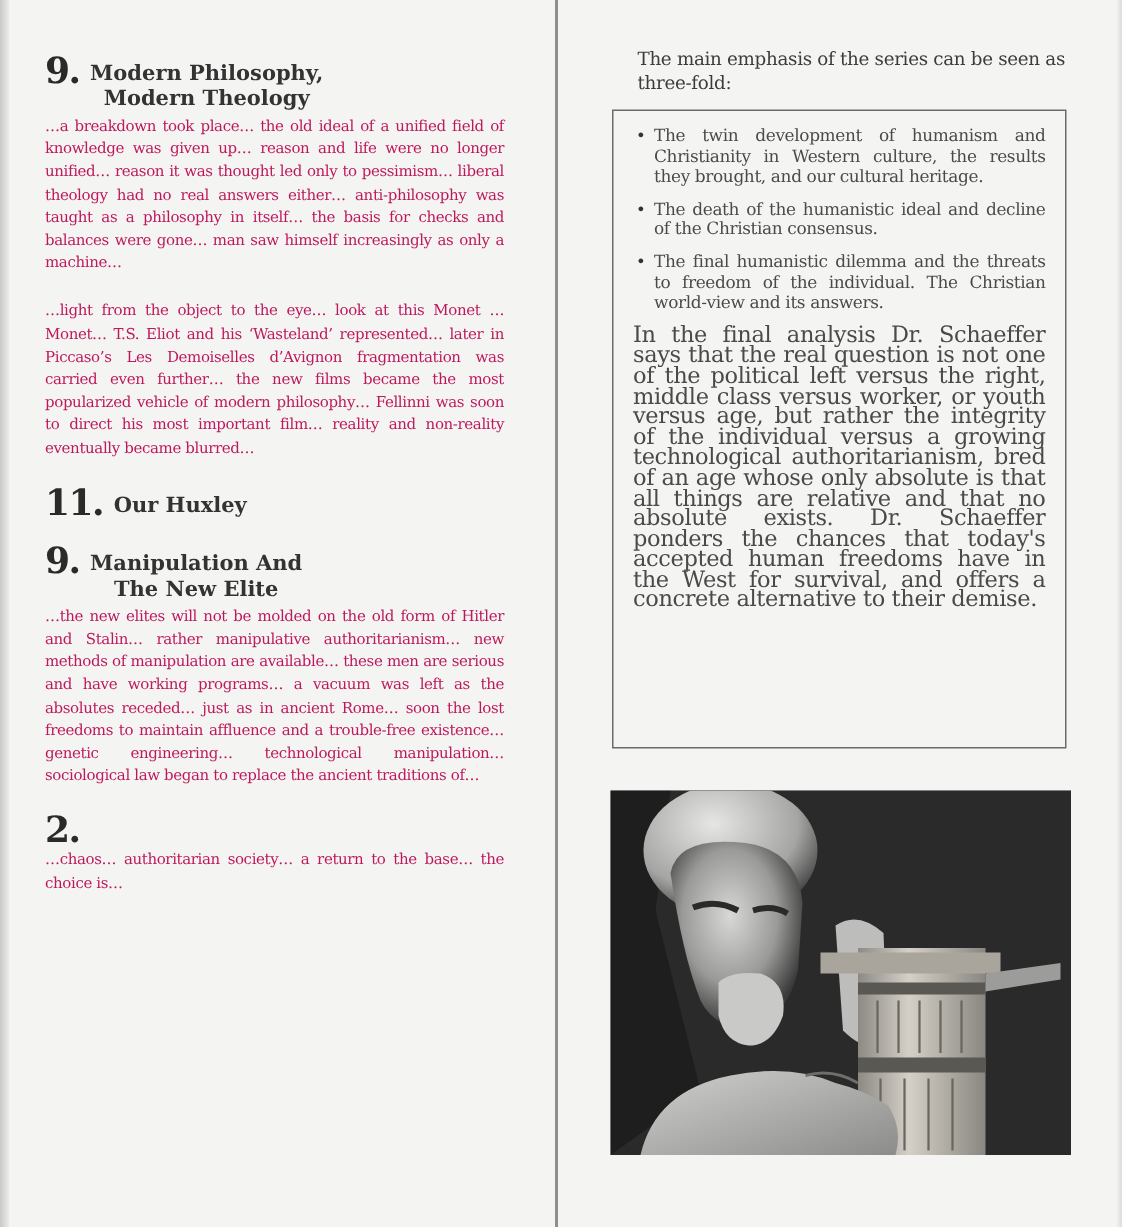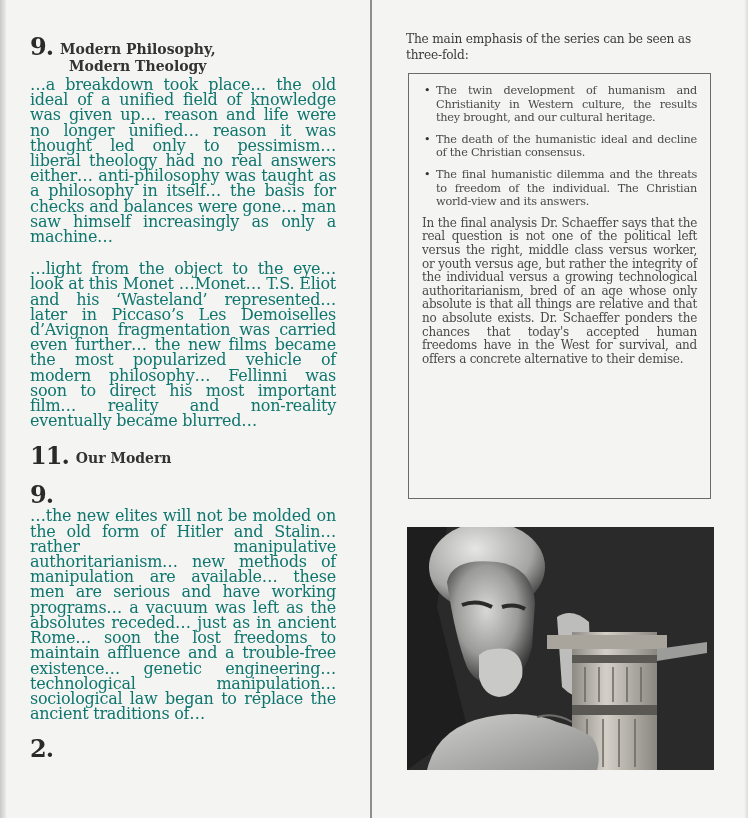--- a/index.html
+++ b/index.html
@@ -35,49 +35,49 @@
   .sec-num {
     font-size: 24px; font-weight: 900; letter-spacing: -1px;
     line-height: 22px; margin-right: 7px; color: #2a2a2a;
     white-space: nowrap;
   }
   .sec-title {
     font-size: 14px; font-weight: bold; padding-top: 5px;
     line-height: 17px; color: #333; text-align: center;
   }
   .sec-body {
-    font-size: 16px; line-height: 15.2px; text-align: justify;
-    color: #0f766e; margin-top: 2px;
+    font-size: 10px; line-height: 15.2px; text-align: justify;
+    color: #be185d; margin-top: 2px;
     font-family: "DejaVu Serif", serif;
     letter-spacing: -0.25px;
   }
   
   .intro {
-    position: absolute; left: 406px; top: 32px; width: 308px;
+    position: absolute; left: 425px; top: 32px; width: 308px;
     font-size: 12.2px; line-height: 15.5px; color: #3c3c3c;
     letter-spacing: -0.2px;
   }
   .box {
     position: absolute; left: 408px; top: 73px; width: 303px; height: 426px;
     border: 1.5px solid #6b6b6b;
     box-sizing: border-box;
     padding: 10px 13px 0 13px;
   }
   .bullets { list-style: none; margin: 0; padding: 0; }
   .bullets li {
     position: relative; padding-left: 14px;
     font-size: 11.3px; line-height: 13.6px; text-align: justify;
     color: #4a4a4a; margin-bottom: 8px; letter-spacing: -0.25px;
   }
   .bullets li .bullet-dot {
     position: absolute; left: 2px; top: 0px; font-size: 11px; color: #333;
   }
   .box p {
     margin: 0 0 8px 0;
-    font-size: 12px; line-height: 13.6px; text-align: justify;
+    font-size: 15px; line-height: 13.6px; text-align: justify;
     color: #4a4a4a; letter-spacing: -0.25px;
   }
   .photo {
     position: absolute; left: 407px; top: 527px; width: 307px; height: 243px;
     background: #2b2b2b;
     overflow: hidden;
   }
   .photo svg { display: block; }
 </style>
 </head>
@@ -101,36 +101,41 @@
   </div>
 
   <div class="section">
     <div class="sec-body">…light from the object to the eye… look at this Monet …Monet… T.S. Eliot and his ‘Wasteland’ represented… later in Piccaso’s Les Demoiselles d’Avignon fragmentation was carried even further… the new films became the most popularized vehicle of modern philosophy… Fellinni was soon to direct his most important film… reality and non-reality eventually became blurred…</div>
   </div>
 
   <div class="section">
     <div class="sec-head">
       <span class="sec-num">11.</span>
       <span class="sec-title">
-        <span>Our Modern</span>
+        <span>Our Huxley</span>
       </span>
     </div>
   </div>
 
   <div class="section">
     <div class="sec-head">
       <span class="sec-num">9.</span>
+      <span class="sec-title">
+        <span>Manipulation And</span><br>
+        <span>The New Elite</span>
+      </span>
     </div>
     <div class="sec-body">…the new elites will not be molded on the old form of Hitler and Stalin… rather manipulative authoritarianism… new methods of manipulation are available… these men are serious and have working programs… a vacuum was left as the absolutes receded… just as in ancient Rome… soon the lost freedoms to maintain affluence and a trouble-free existence… genetic engineering… technological manipulation… sociological law began to replace the ancient traditions of…</div>
   </div>
 
   <div class="section">
     <div class="sec-head">
       <span class="sec-num">2.</span>
     </div>
+    <div class="sec-body">…chaos… authoritarian society… a return to the base… the choice is…</div>
   </div>
 
 </div>
 
 <div class="intro">The main emphasis of the series can be seen as three-fold:</div>
 
 <div class="box">
   <ul class="bullets">
     <li>
       <span class="bullet-dot">•</span>

